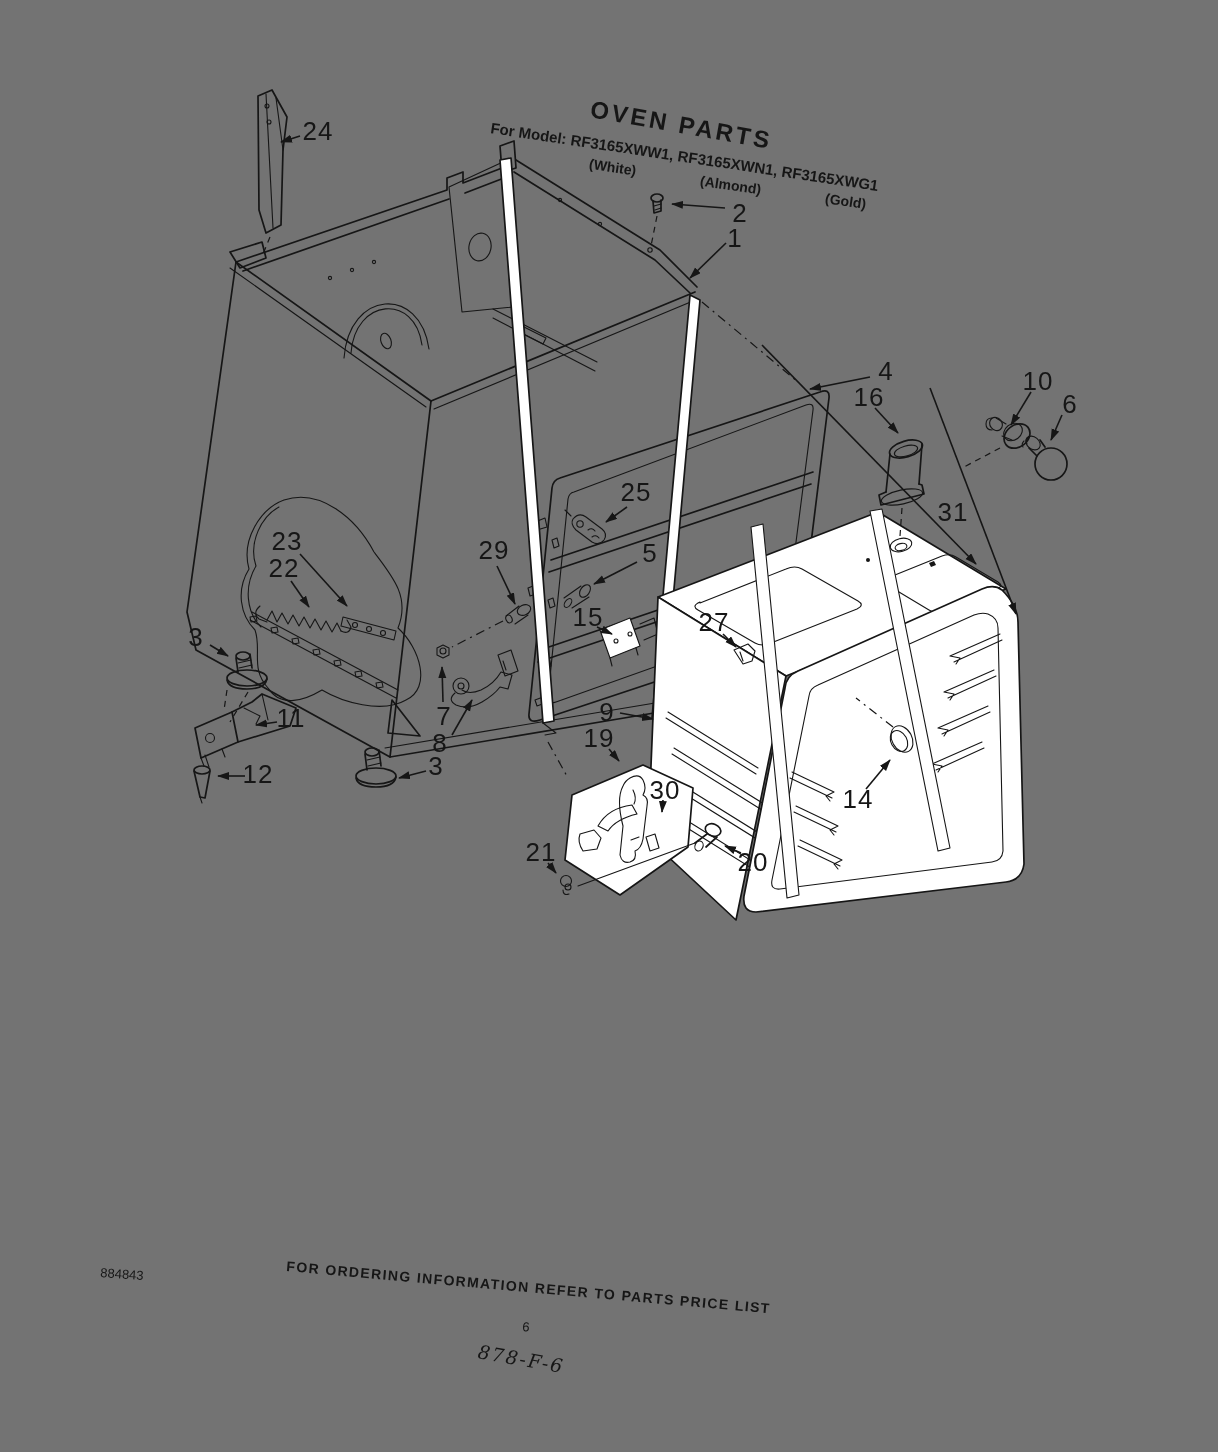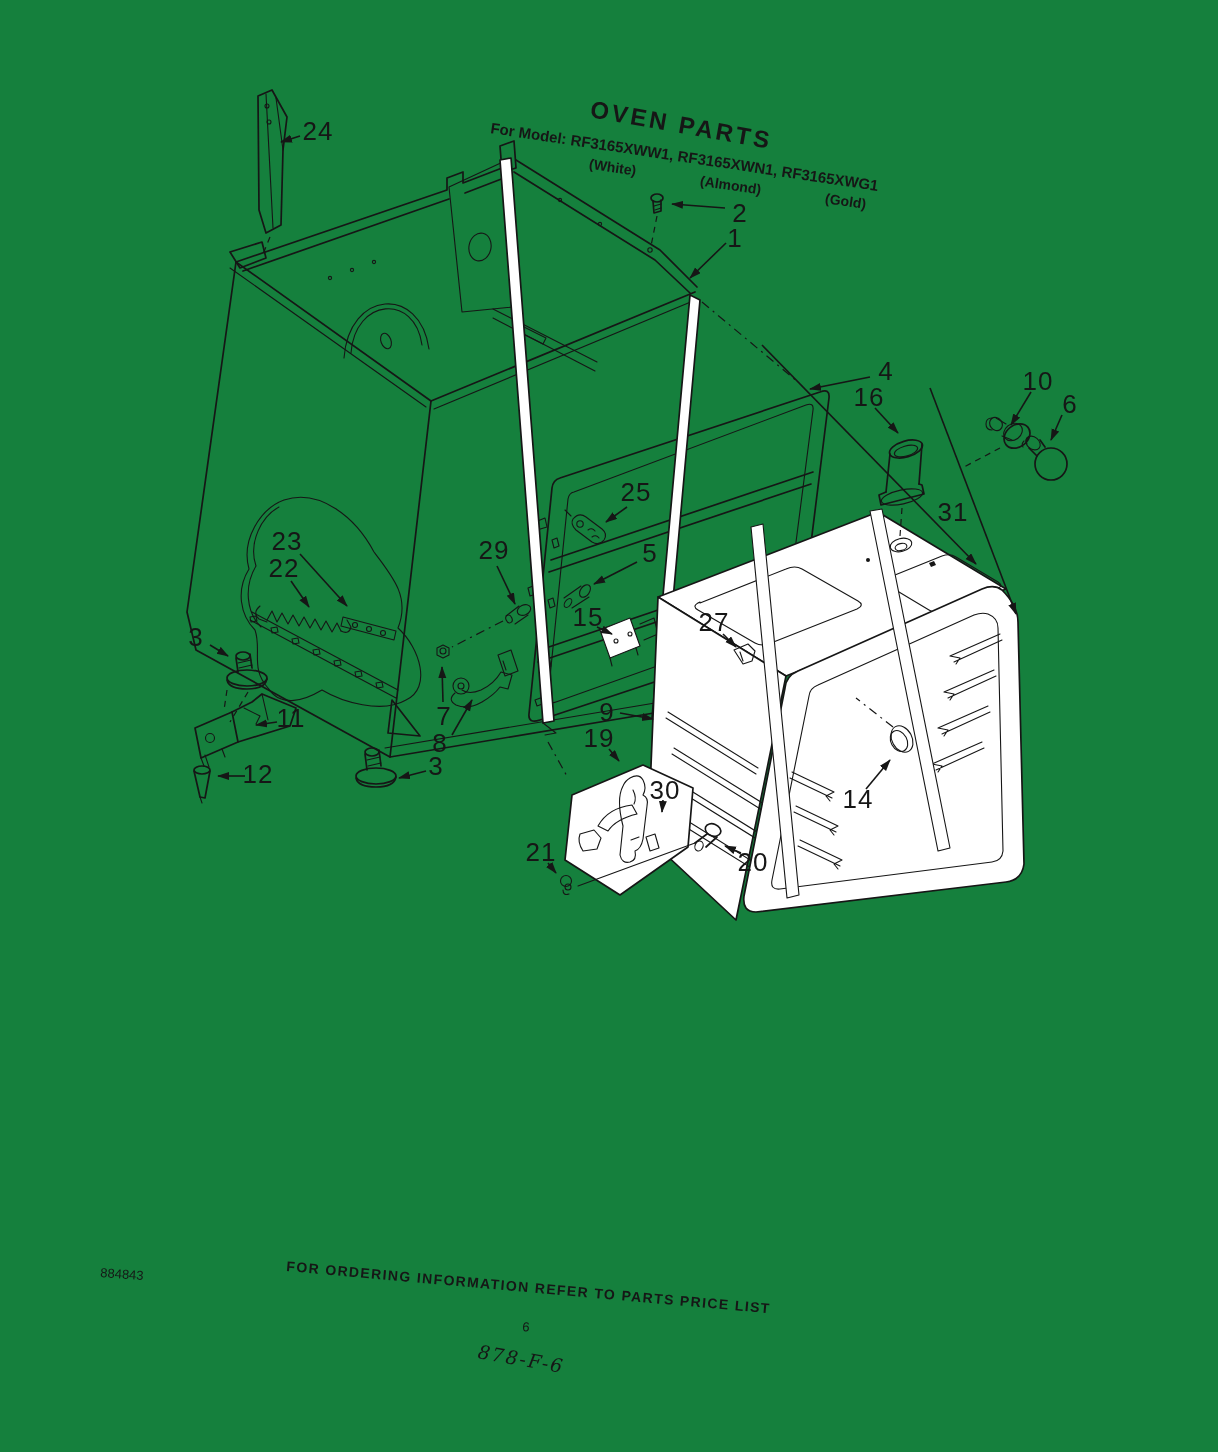--- a/index.html
+++ b/index.html
@@ -1,16 +1,16 @@
 <!DOCTYPE html>
 <html><head>
 <meta charset="utf-8">
 <style>
   html,body{margin:0;padding:0;background:#e8e8e8;}
-  #page{position:relative;width:1218px;height:1452px;background:#15803d;overflow:hidden;
+  #page{position:relative;width:1218px;height:1452px;background:#737373;overflow:hidden;
         font-family:"Liberation Sans",sans-serif;}
   svg{position:absolute;left:0;top:0;}
   .ln{fill:none;stroke:#161616;stroke-width:1.7;stroke-linecap:round;stroke-linejoin:round;}
   .tn{fill:none;stroke:#161616;stroke-width:1.1;stroke-linecap:round;stroke-linejoin:round;}
   .wf{fill:#ffffff;stroke:#161616;stroke-width:1.7;stroke-linejoin:round;}
   .wt{fill:#ffffff;stroke:#161616;stroke-width:1.1;stroke-linejoin:round;}
   .bk{fill:#161616;stroke:none;}
   .ld{fill:none;stroke:#161616;stroke-width:1.6;marker-end:url(#ah);}
   .dd{fill:none;stroke:#161616;stroke-width:1.2;stroke-dasharray:9 5 2 5;}
   .ds{fill:none;stroke:#161616;stroke-width:1.2;stroke-dasharray:6 5;}

